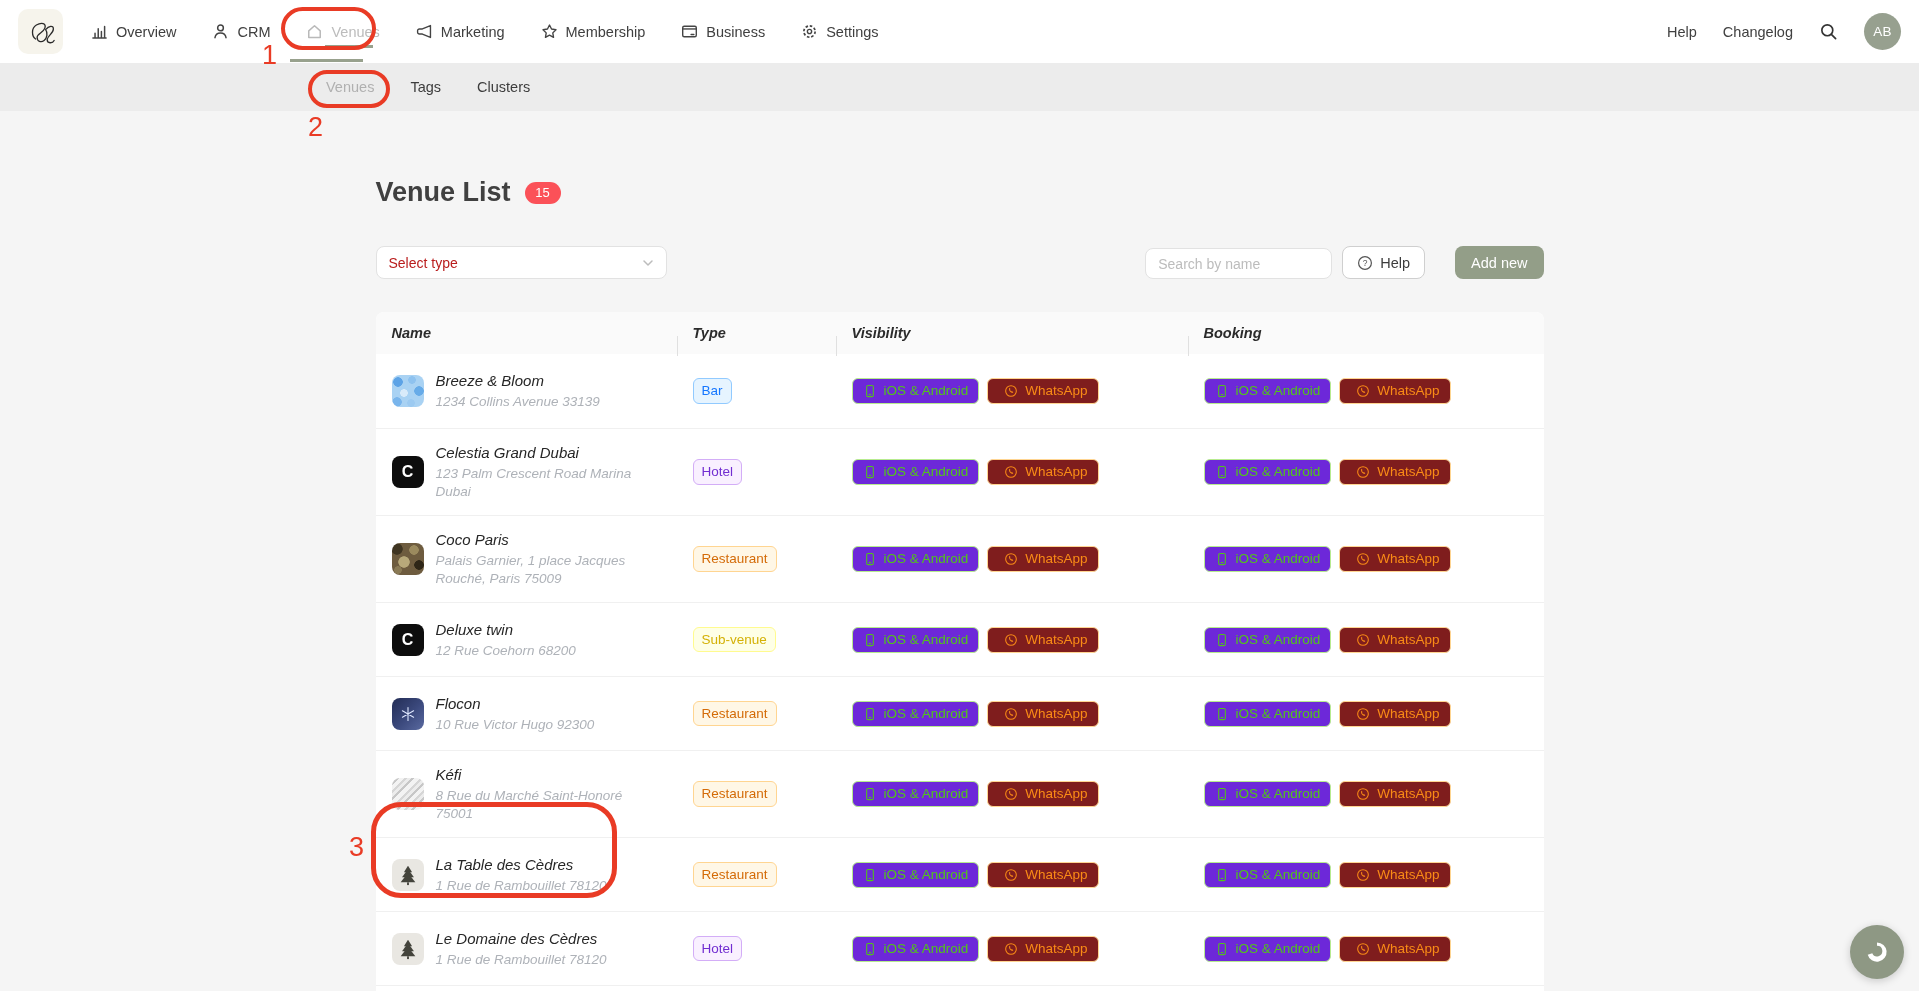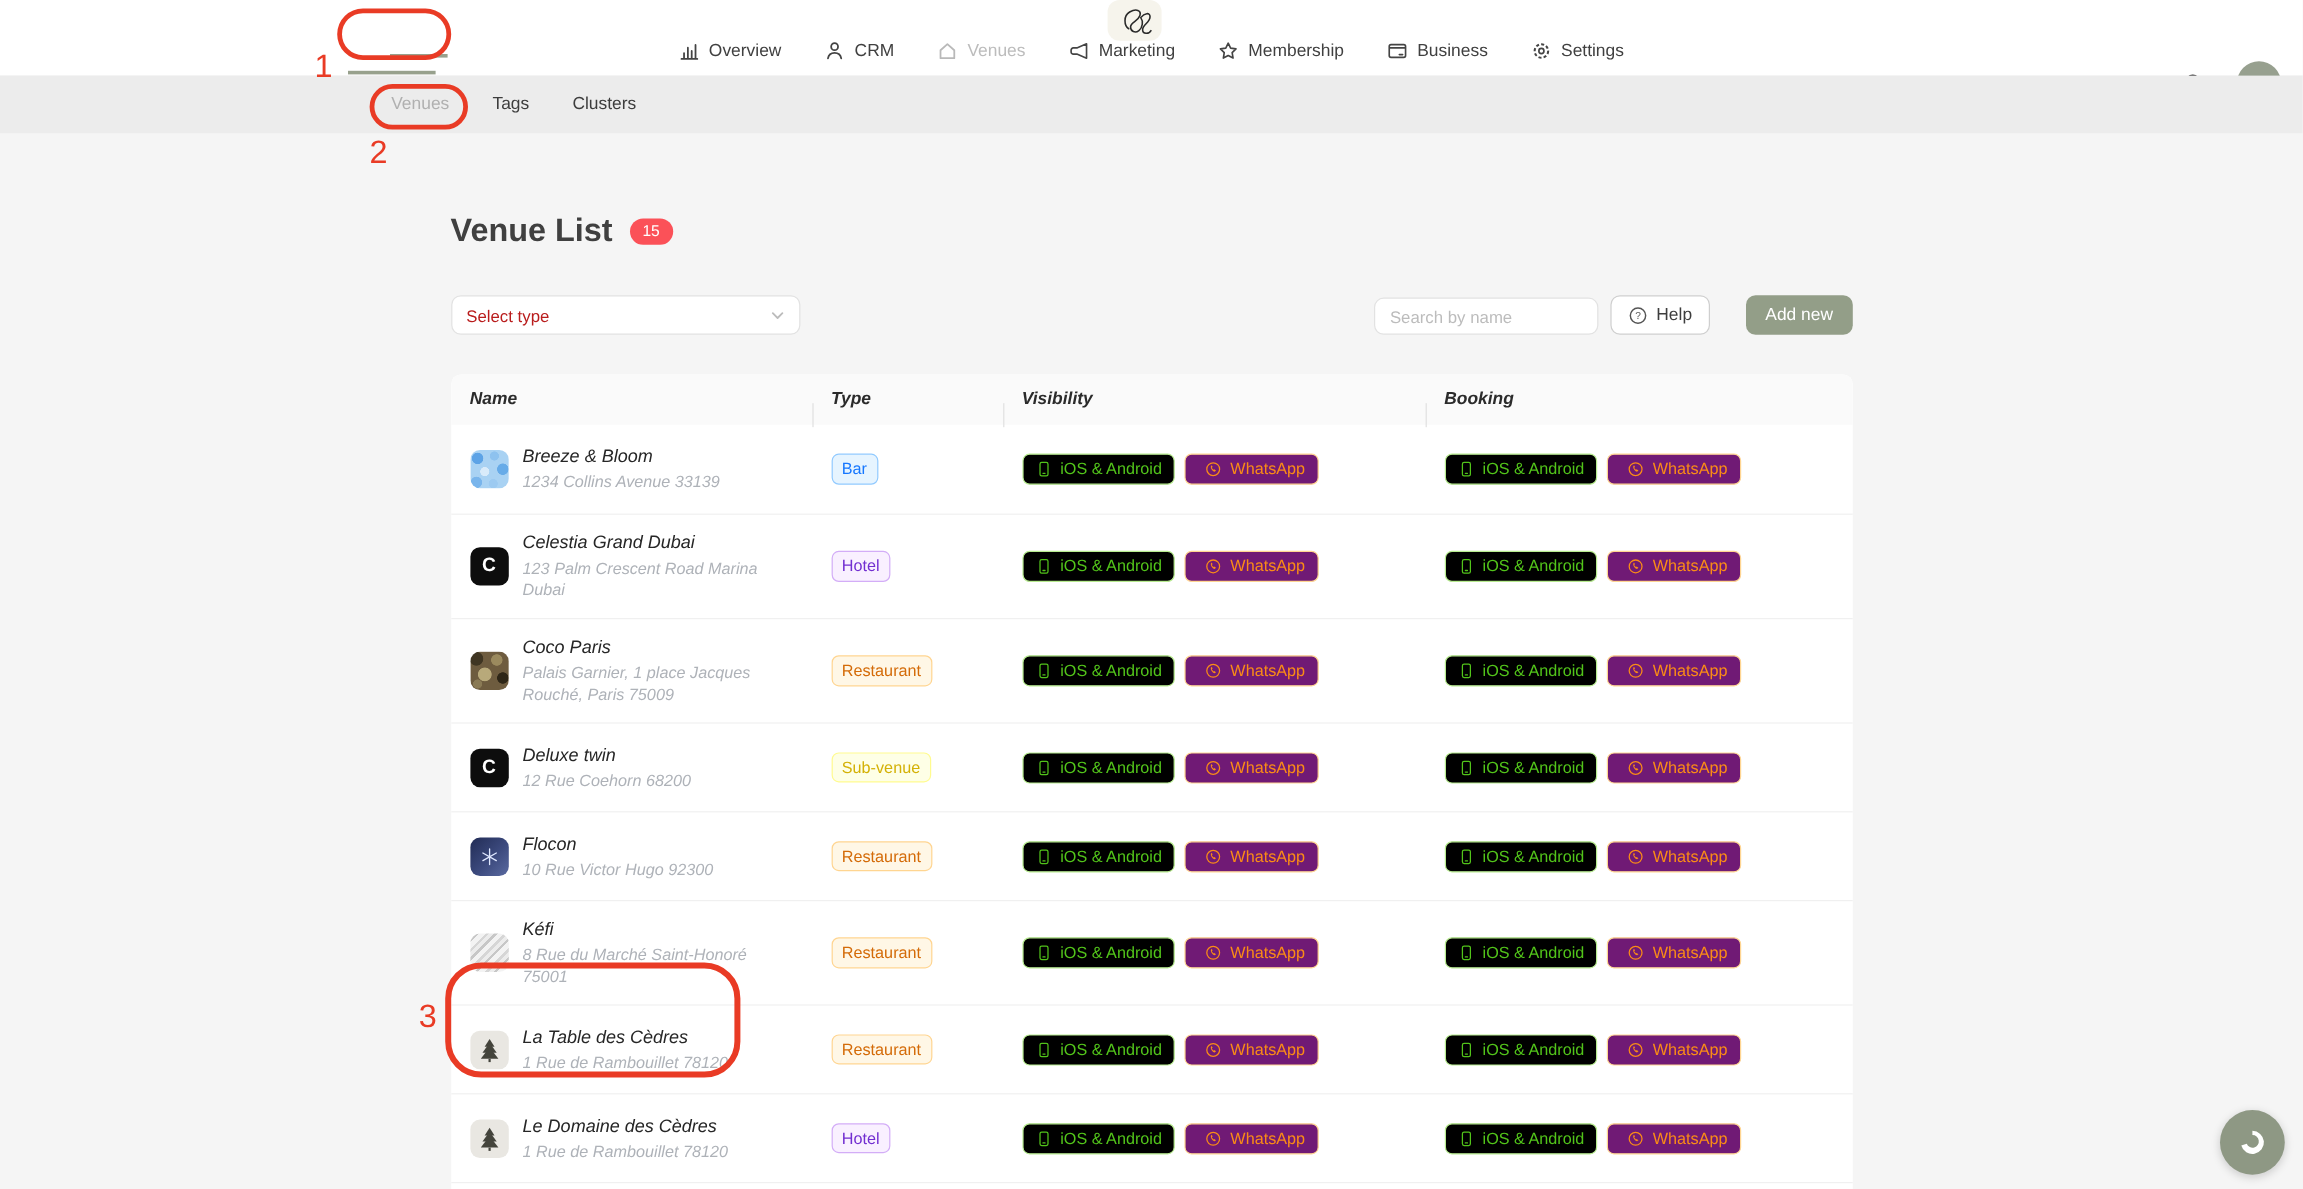--- a/index.html
+++ b/index.html
@@ -4,21 +4,21 @@
 <style>
   * { margin:0; padding:0; box-sizing:border-box; }
   html,body { width:1919px; height:991px; overflow:hidden; }
   body {
     font-family:"Liberation Sans","DejaVu Sans",sans-serif;
     background:#f5f5f5; color:#333; position:relative;
   }
   
   .topnav {
     height:63px; background:#ffffff; display:flex; align-items:center;
-    padding:0 18px; position:relative;flex-direction:column;
+    padding:0 18px; position:relative;
   }
   .logo {
     width:45px; height:45px; border-radius:10px; background:#f6f4ec;
     display:flex; align-items:center; justify-content:center; margin-right:28px;
   }
   .nav-items { display:flex; align-items:center; gap:36px; }
   .nav-item { display:flex; align-items:center; gap:8px; font-size:14.5px; color:#404040; cursor:pointer; white-space:nowrap; }
   .nav-item svg { display:block; }
   .nav-item.active { color:#bcbcbc; }
   .nav-underline { position:absolute; left:290px; top:59px; width:73px; height:3px; background:#98a18d; }
@@ -88,22 +88,22 @@
   }
   .tag.blue   { background:#e6f4ff; border-color:#91caff; color:#1677ff; }
   .tag.purple { background:#f9f0ff; border-color:#d3adf7; color:#722ed1; }
   .tag.orange { background:#fff7e6; border-color:#ffd591; color:#d46b08; }
   .tag.yellow { background:#feffe6; border-color:#fffb8f; color:#d4b106; }
   .badge-group { gap:8px; }
   .pill {
     display:flex; align-items:center; gap:7px; font-size:13.5px; line-height:1;
     padding:5px 10px; border-radius:6px; border:1px solid; white-space:nowrap;
   }
-  .pill.green  { background:#000000; border-color:#b7eb8f; color:#52c41a;text-align:right; }
-  .pill.worange{ background:#701a75; border-color:#ffd591; color:#fa8c16;padding-left:16px; }
+  .pill.green  { background:#6d28d9; border-color:#b7eb8f; color:#52c41a;text-align:right; }
+  .pill.worange{ background:#7f1d1d; border-color:#ffd591; color:#fa8c16;padding-left:16px; }
   
   .ann { position:absolute; z-index:50; pointer-events:none; }
   .ann-circle { border:4px solid #e93b25; border-radius:26px; }
   .ann-rect { border:5px solid #e93b25; border-radius:30px; }
   .ann-num { color:#e93b25; font-size:27px; font-weight:400; }
   
   .chat-btn {
     position:absolute; left:1850px; top:925px; width:54px; height:54px; border-radius:50%;
     background:#8e9884; display:flex; align-items:center; justify-content:center;
     box-shadow:0 2px 8px rgba(0,0,0,.18); cursor:pointer; z-index:40;

